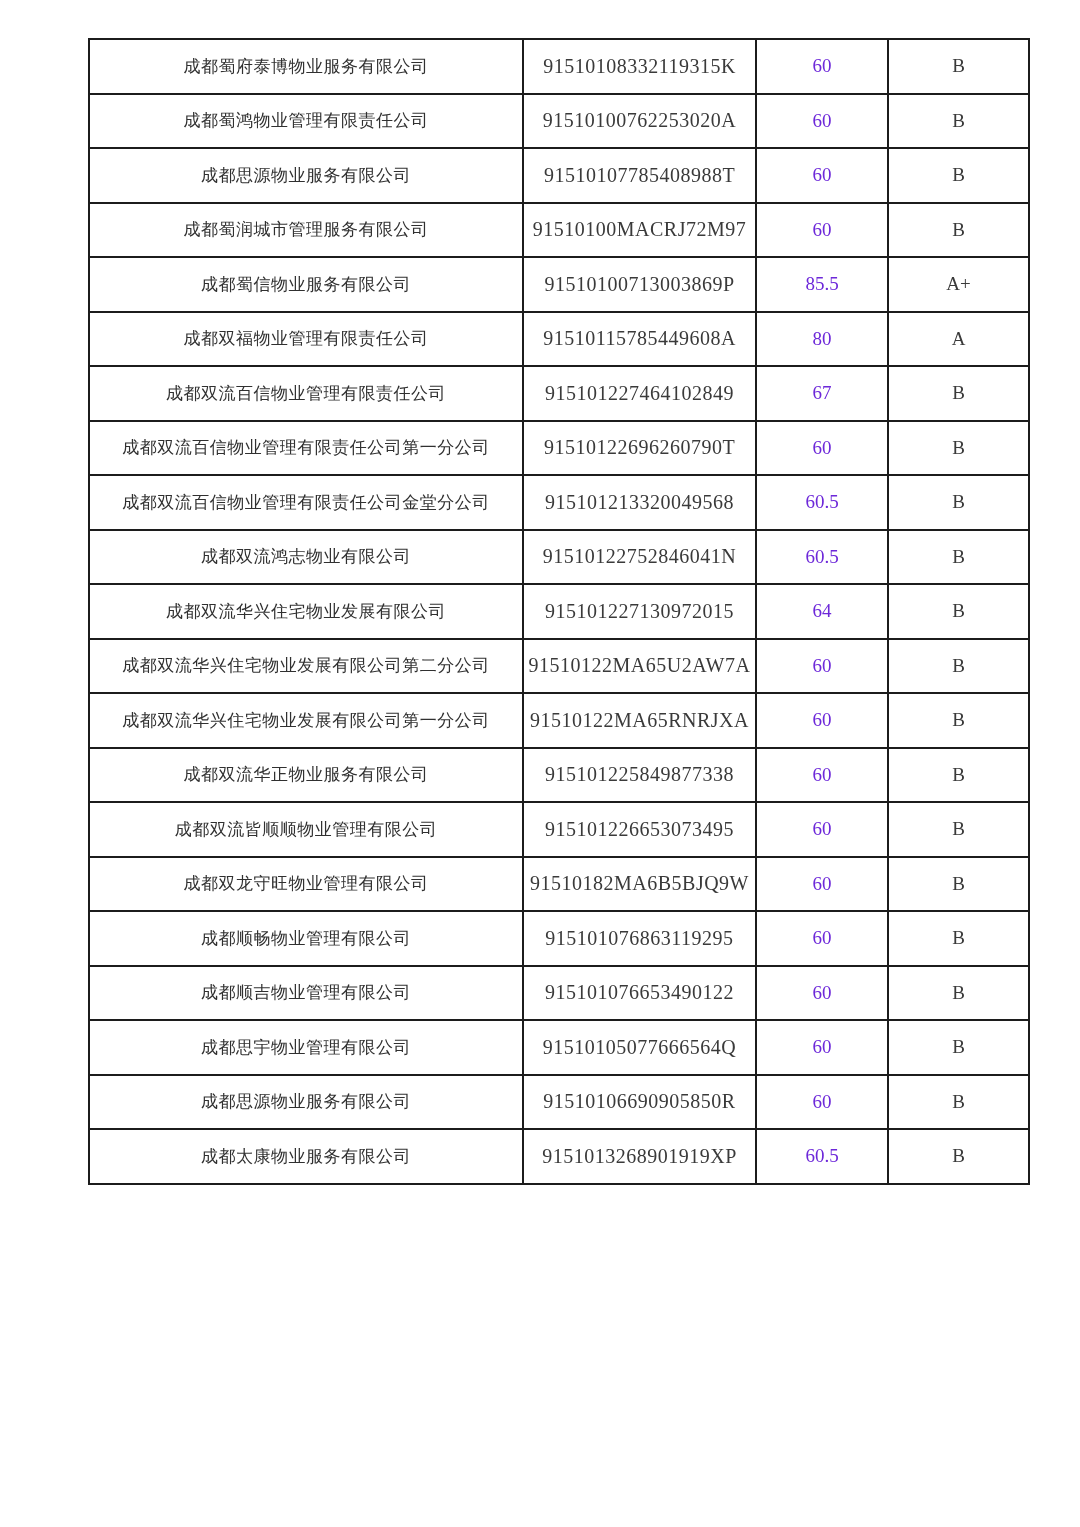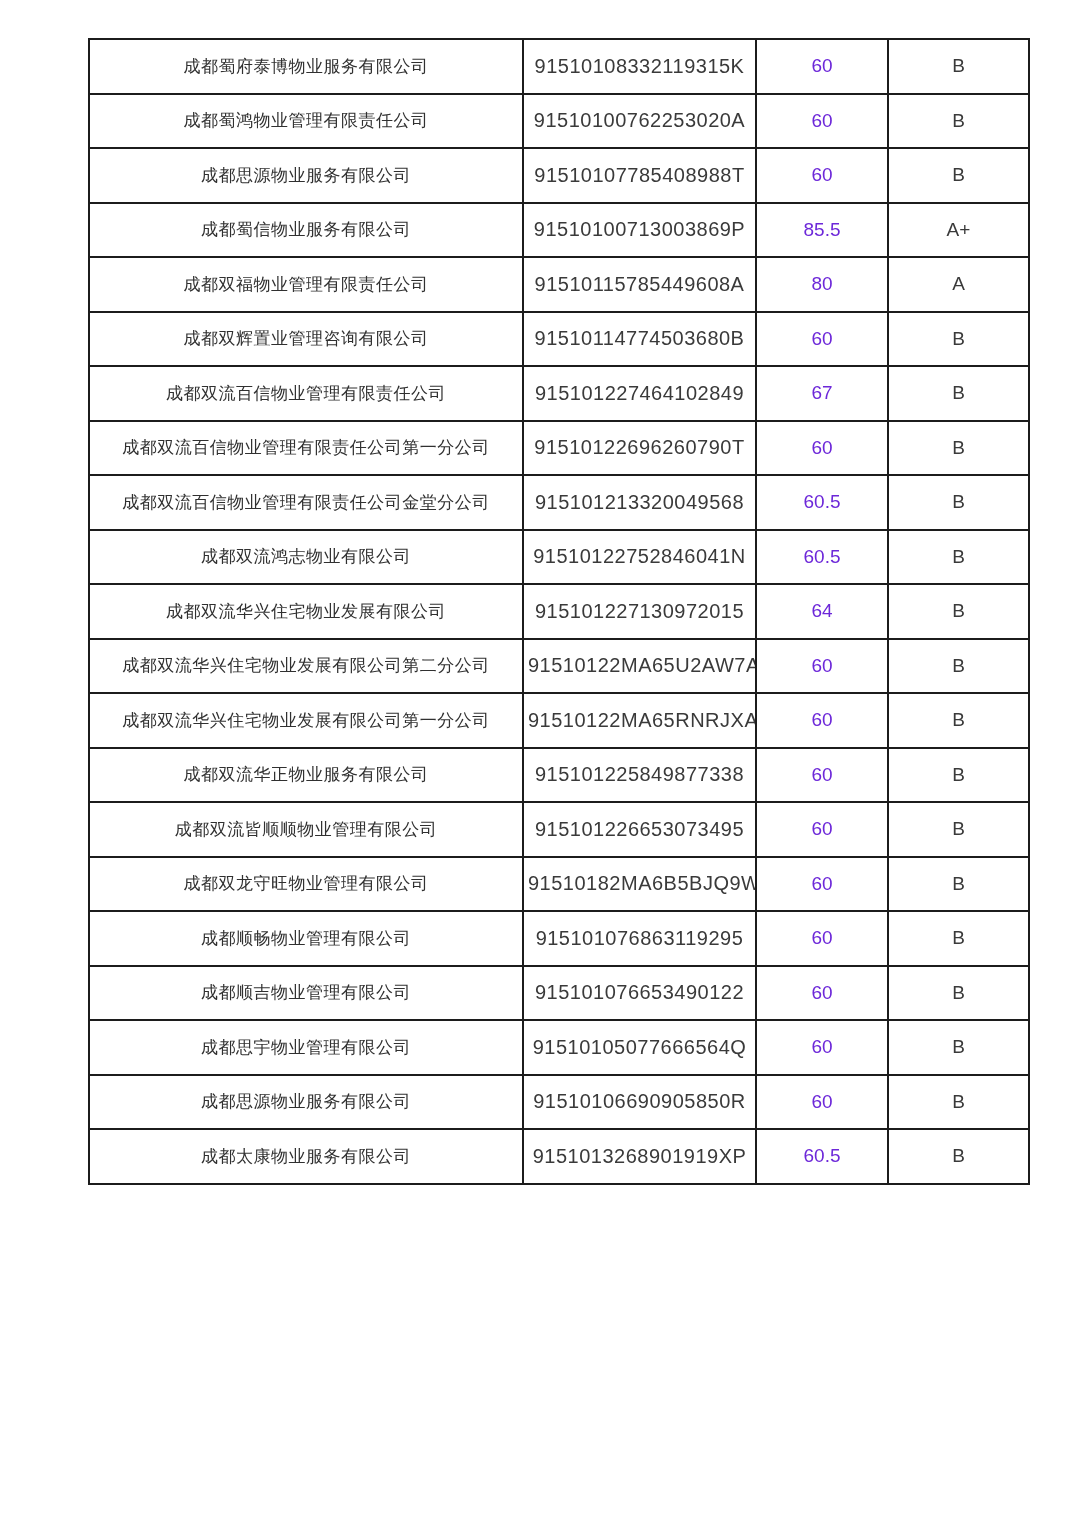--- a/index.html
+++ b/index.html
@@ -1,21 +1,21 @@
 <!DOCTYPE html>
 <html><head>
 <meta charset="utf-8">
 <style>
   html,body{margin:0;padding:0;background:#ffffff;}
   .page{
     position:relative;
     width:1080px;
     height:1527px;
     background:#ffffff;
-    font-family:Liberation Sans, sans-serif;
+    font-family:Liberation Serif, serif;
     color:#2b2b2b;
     overflow:hidden;
   }
   table.rating-table{
     position:absolute;
     left:88px;
     top:38px;
     width:940px;
     border-collapse:collapse;
     table-layout:fixed;
@@ -72,36 +72,36 @@
           <td class="score-cell">60</td>
           <td class="grade-cell">B</td>
         </tr>
         <tr>
           <td class="company-cell">成都思源物业服务有限公司</td>
           <td class="code-cell">91510107785408988T</td>
           <td class="score-cell">60</td>
           <td class="grade-cell">B</td>
         </tr>
         <tr>
+          <td class="company-cell">成都蜀润城市管理服务有限公司</td>
+          <td class="code-cell">91510100MACRJ72M97</td>
+          <td class="score-cell">60</td>
+          <td class="grade-cell">B</td>
+        </tr>
+        <tr>
           <td class="company-cell">成都蜀信物业服务有限公司</td>
           <td class="code-cell">91510100713003869P</td>
           <td class="score-cell">85.5</td>
           <td class="grade-cell">A+</td>
         </tr>
         <tr>
           <td class="company-cell">成都双福物业管理有限责任公司</td>
           <td class="code-cell">91510115785449608A</td>
           <td class="score-cell">80</td>
           <td class="grade-cell">A</td>
-        </tr>
-        <tr>
-          <td class="company-cell">成都双辉置业管理咨询有限公司</td>
-          <td class="code-cell">91510114774503680B</td>
-          <td class="score-cell">60</td>
-          <td class="grade-cell">B</td>
         </tr>
         <tr>
           <td class="company-cell">成都双流百信物业管理有限责任公司</td>
           <td class="code-cell">915101227464102849</td>
           <td class="score-cell">67</td>
           <td class="grade-cell">B</td>
         </tr>
         <tr>
           <td class="company-cell">成都双流百信物业管理有限责任公司第一分公司</td>
           <td class="code-cell">91510122696260790T</td>

